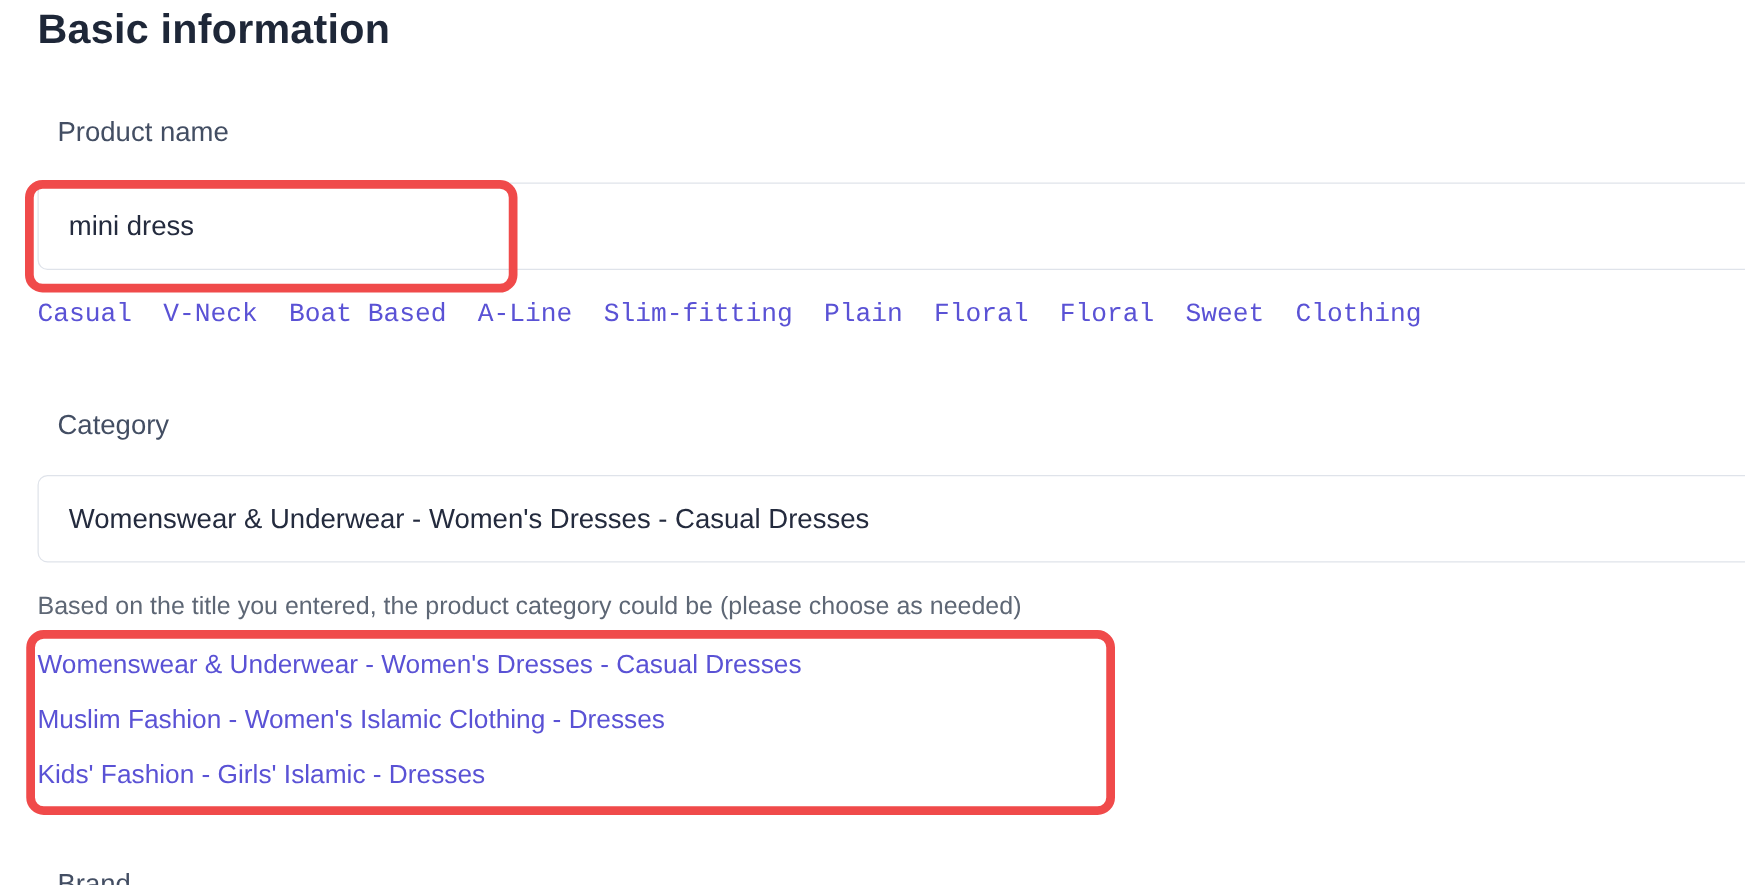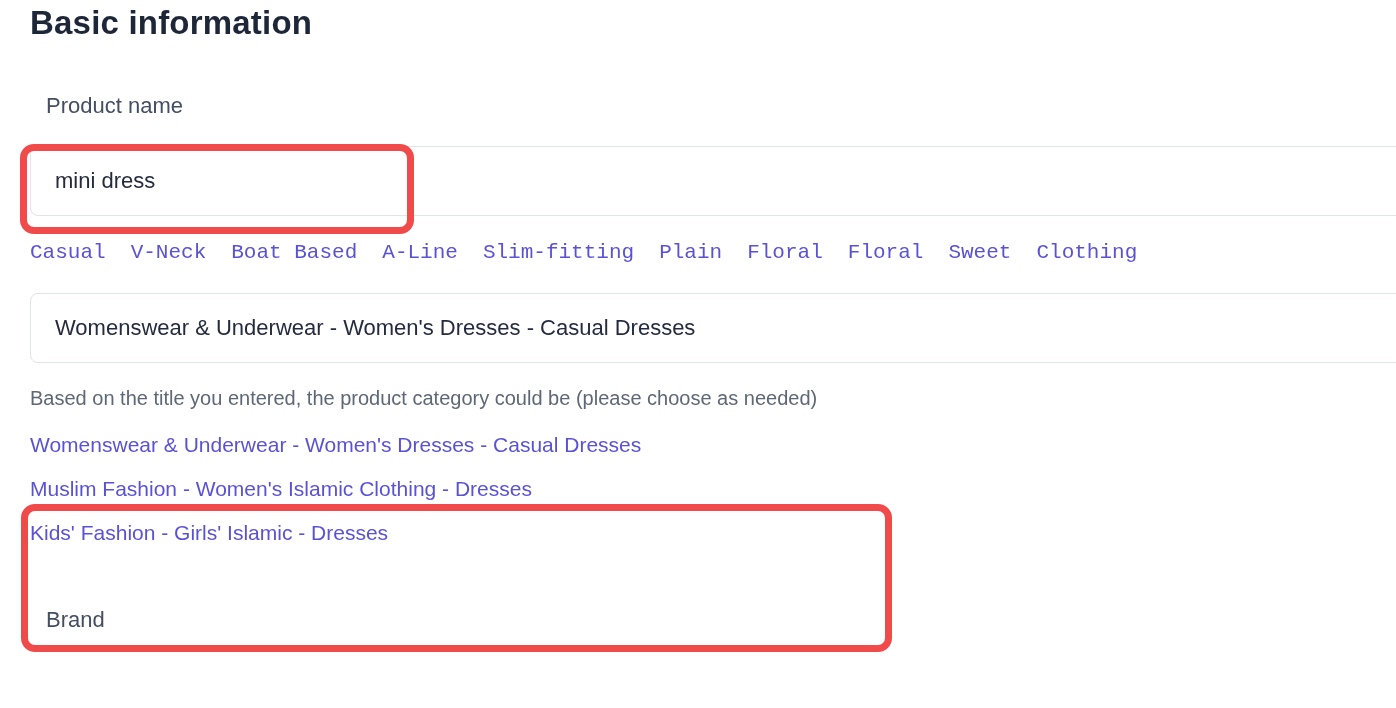--- a/index.html
+++ b/index.html
@@ -139,20 +139,21 @@
     <a class="keyword-link">Boat Based</a>
     <a class="keyword-link">A-Line</a>
     <a class="keyword-link">Slim-fitting</a>
     <a class="keyword-link">Plain</a>
     <a class="keyword-link">Floral</a>
     <a class="keyword-link">Floral</a>
     <a class="keyword-link">Sweet</a>
     <a class="keyword-link">Clothing</a>
   </nav>
 
+  <div class="field-label category-label">Category</div>
 
   <div class="select-box">
     <span>Womenswear &amp; Underwear - Women's Dresses - Casual Dresses</span>
   </div>
 
   <p class="hint">Based on the title you entered, the product category could be (please choose as needed)</p>
 
   <div class="cat-suggestions">
     <a class="cat-suggestion">Womenswear &amp; Underwear - Women's Dresses - Casual Dresses</a>
     <a class="cat-suggestion">Muslim Fashion - Women's Islamic Clothing - Dresses</a>

